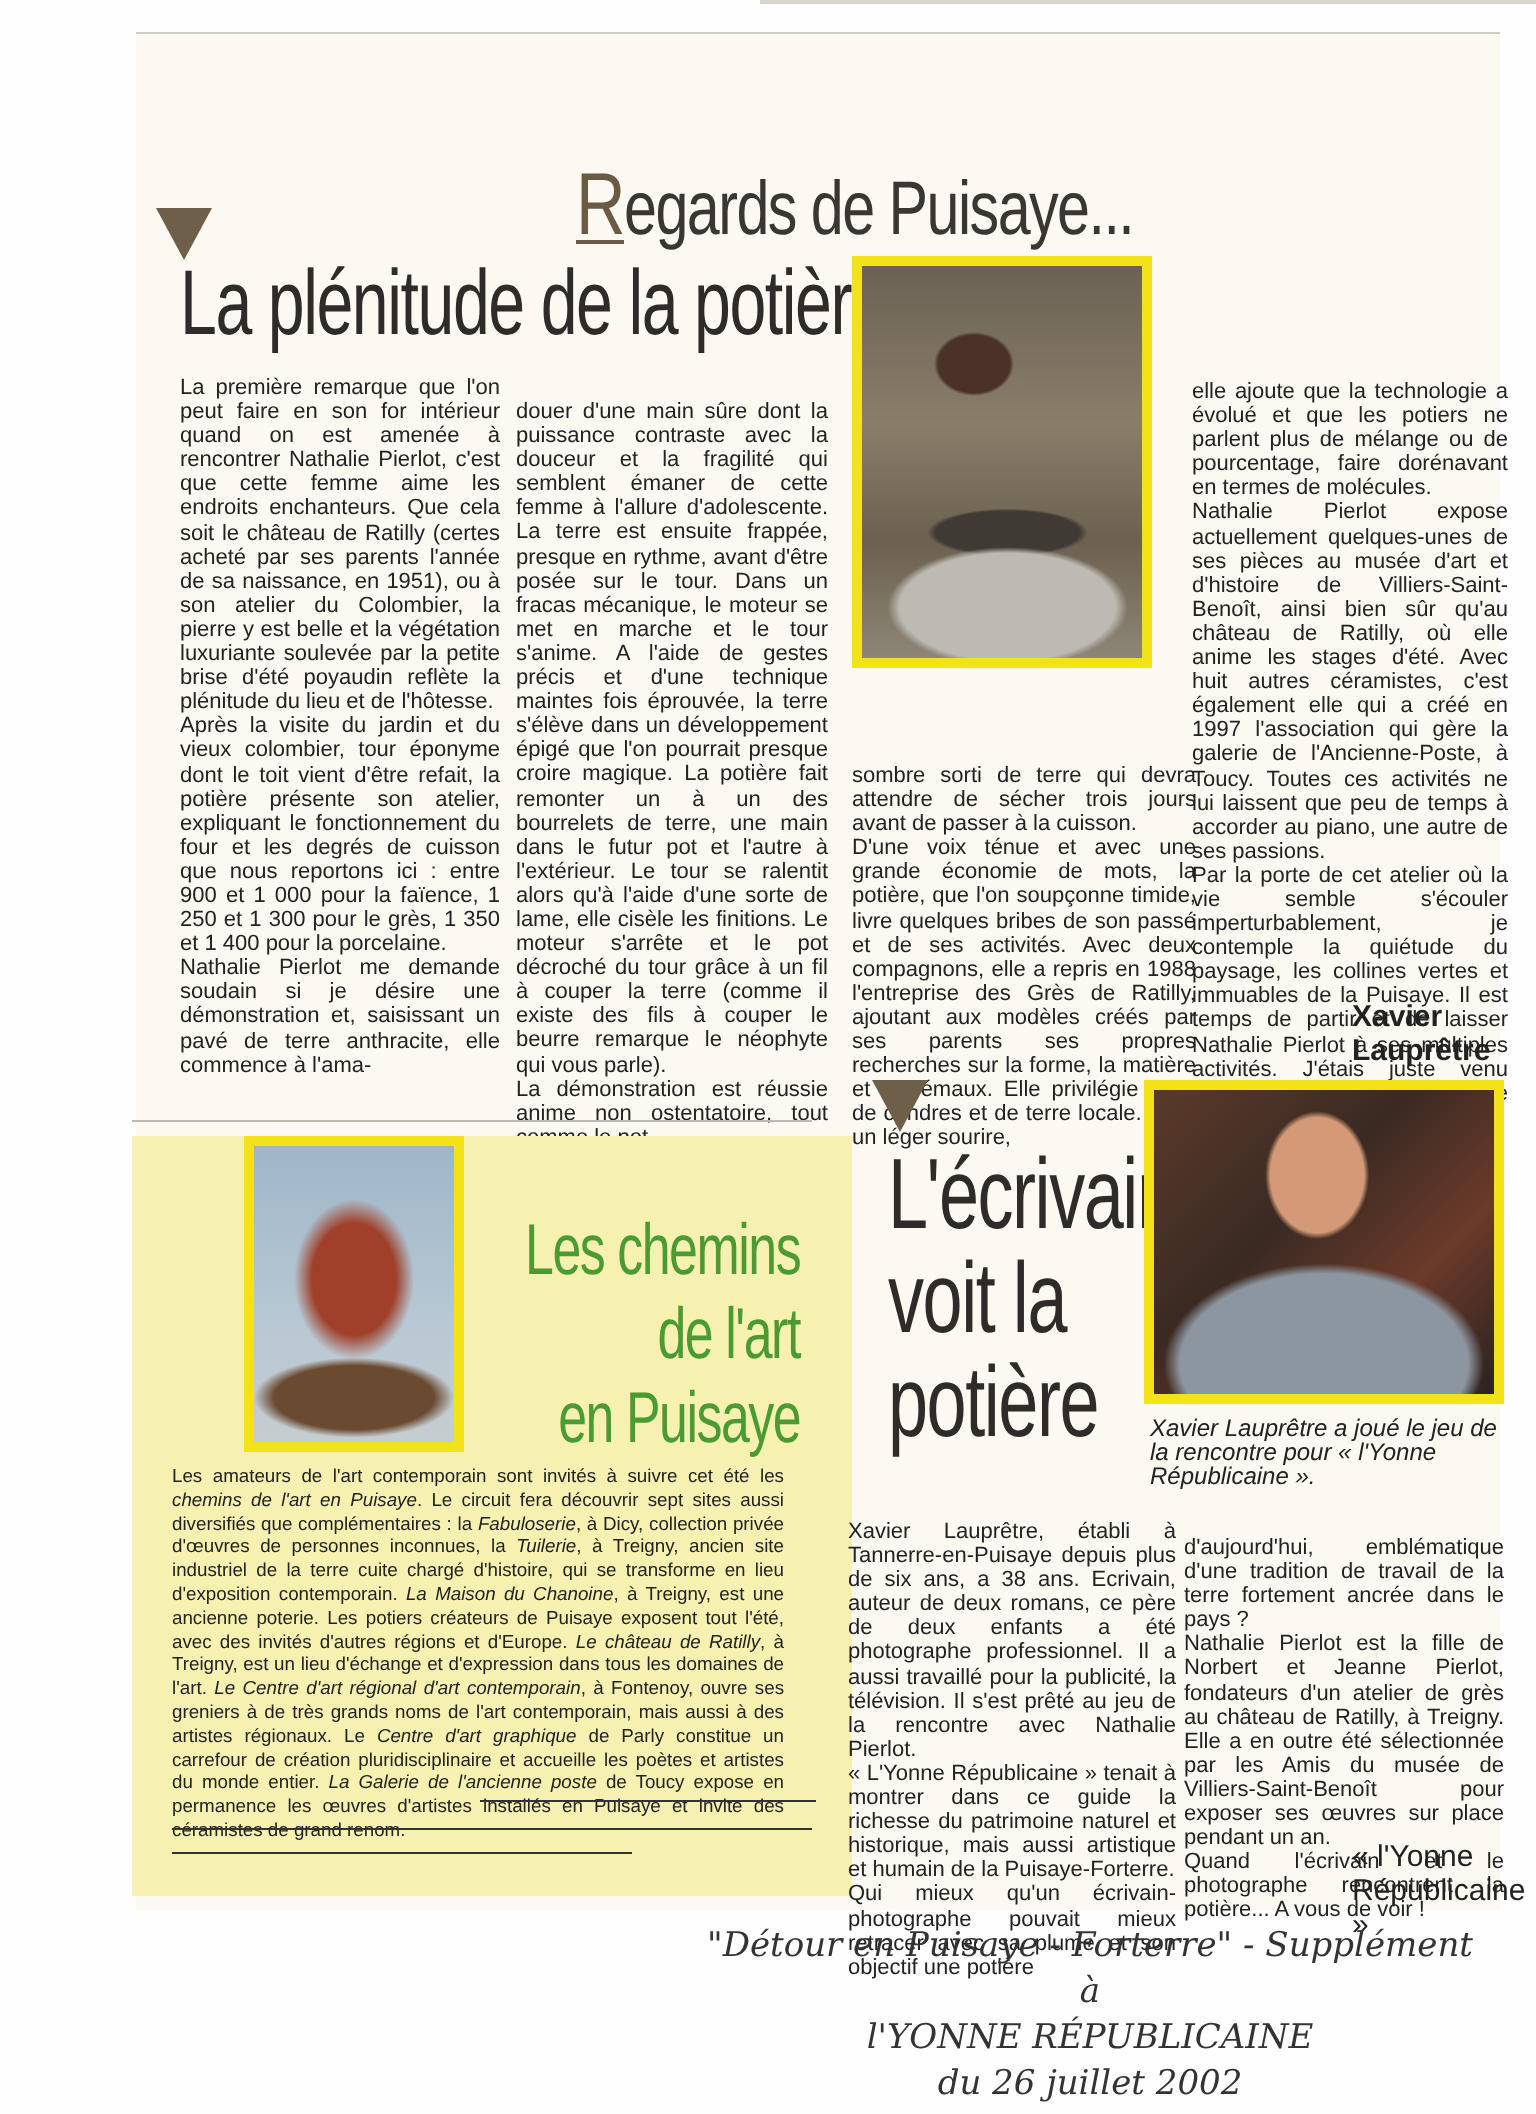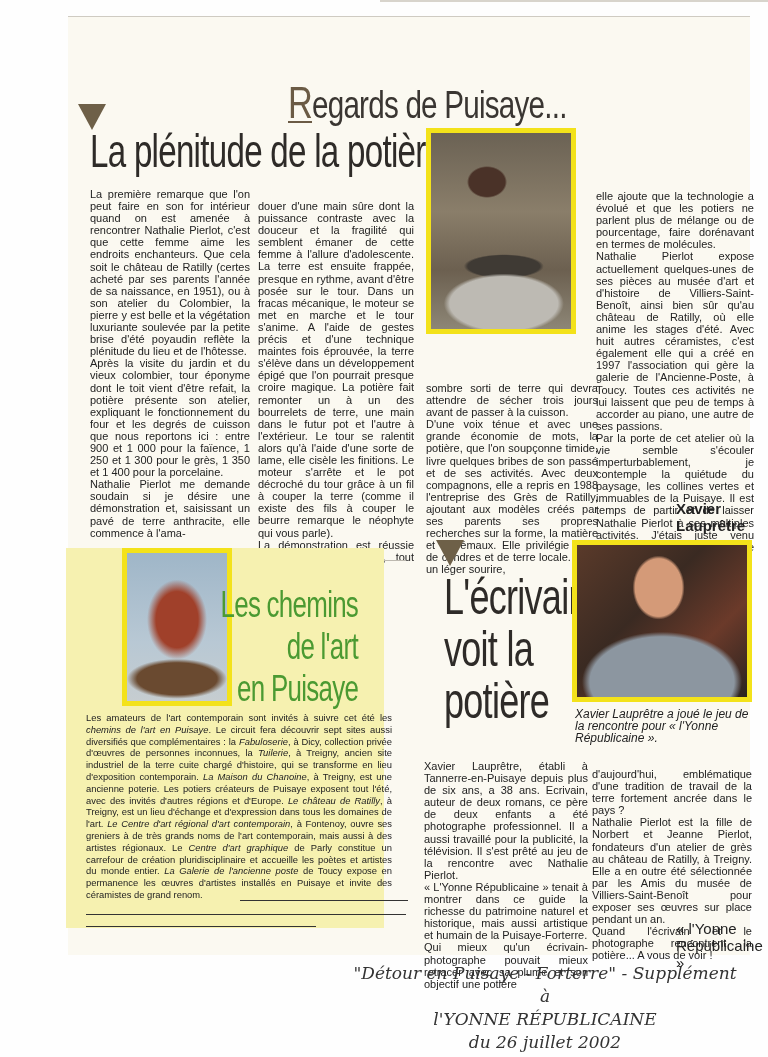--- a/index.html
+++ b/index.html
@@ -20,21 +20,21 @@
       radial-gradient(ellipse 40px 12px at 52% 68%, #3f3a34 0 90%, transparent 100%),
       linear-gradient(180deg,#6b6254 0%,#8a7e6a 40%,#6c6050 70%,#8d8676 100%);}
   .p2 .img{background:
       radial-gradient(ellipse 26px 32px at 48% 28%, #d49a78 0 90%, transparent 100%),
       radial-gradient(ellipse 80px 50px at 50% 90%, #8c96a0 0 90%, transparent 100%),
       linear-gradient(135deg,#5a3a2a 0%,#3a2a22 40%,#6b3a2a 70%,#2a2320 100%);}
   .p3 .img{background:
       radial-gradient(ellipse 30px 40px at 50% 45%, #a0402a 0 70%, transparent 100%),
       radial-gradient(ellipse 50px 20px at 50% 85%, #6a4a30 0 80%, transparent 100%),
       linear-gradient(180deg,#9fb6c8 0%,#b8c8d4 60%,#c6cdd0 100%);}
-  .box{position:absolute;left:66px;top:548px;width:318px;height:380px;background:#f6f1b0;}
+  .box{position:absolute;left:66px;top:568px;width:360px;height:380px;background:#f6f1b0;}
   .box-top{position:absolute;left:66px;top:560px;width:340px;height:1px;background:#bdb9b0;}
   .green{position:absolute;right:0;font-size:36px;color:#4b9a32;transform:scaleX(0.72);transform-origin:right top;white-space:nowrap;text-align:right;letter-spacing:-1px;}
   .h2{position:absolute;left:444px;font-size:50px;color:#2e2b28;transform:scaleX(0.72);transform-origin:left top;white-space:nowrap;letter-spacing:-1px;line-height:50px;}
   .caption{position:absolute;left:575px;top:708px;width:180px;font-size:12px;line-height:12px;font-style:italic;color:#222;}
   .sig{position:absolute;font-size:15px;font-weight:bold;color:#222;}
   .hand{position:absolute;left:350px;top:962px;font-family:"DejaVu Serif",serif;font-style:italic;font-size:17px;line-height:23px;color:#333;text-align:center;width:390px;}
   .under{position:absolute;height:1px;background:#333;}
   i{font-style:italic;}
 </style>
 </head>

